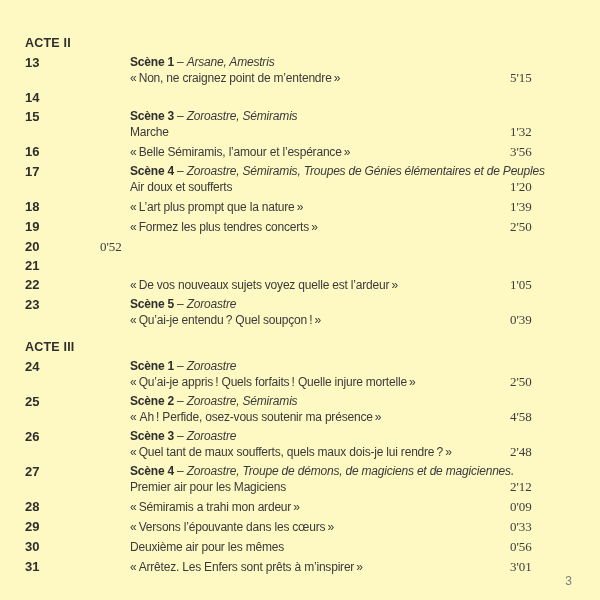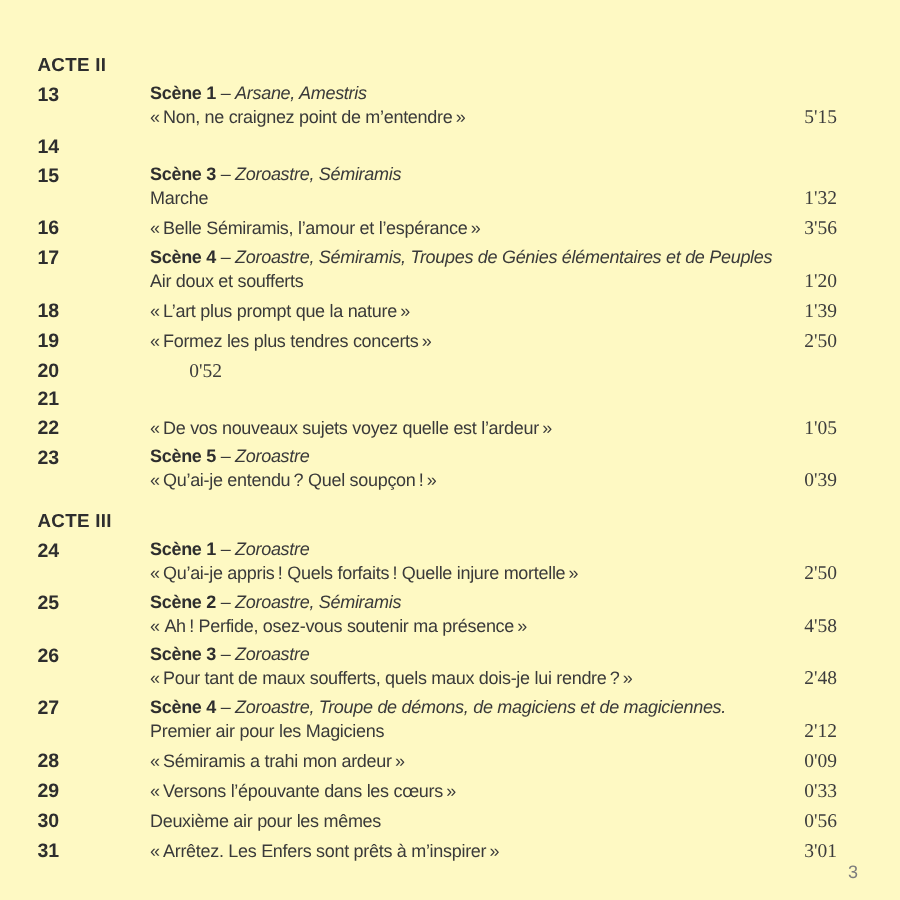--- a/index.html
+++ b/index.html
@@ -41,27 +41,26 @@
   }
   .track-lines { flex: 1 1 auto; min-width: 0; }
   .line {
     display: flex;
     align-items: baseline;
     line-height: 15px;
     font-size: 12px;
     letter-spacing: -0.2px;
     white-space: nowrap;
   }
-  .line-text { flex: 1 1 auto; padding-right: 6px; overflow: visible; }
+  .line-text { flex: 1 1 auto; padding-right: 6px; overflow: visible; margin-left: 30px; }
   .scene-label { font-weight: 700; color: #2e2e2e; }
   .scene-dash { color: #3a3a3a; }
   .scene-cast { font-style: italic; color: #3a3a3a; }
   .duration {
     flex: 0 0 48px;
-    text-align: right;
     font-family: "Liberation Serif", serif;
     font-size: 13px;
     letter-spacing: 0;
     color: #3c3c3c;
   }
   .pagenum {
     position: absolute;
     right: 28px;
     bottom: 12px;
     font-size: 12px;
@@ -200,21 +199,21 @@
             </div>
           </div>
         </div>
         <div class="track">
           <div class="track-no">26</div>
           <div class="track-lines">
             <div class="line">
               <span class="line-text"><span class="scene-label">Scène 3</span><span class="scene-dash"> – </span><span class="scene-cast">Zoroastre</span></span>
             </div>
             <div class="line">
-              <span class="line-text">« Pour tant de maux soufferts, quels maux dois-je lui rendre ? »</span>
+              <span class="line-text">« Quel tant de maux soufferts, quels maux dois-je lui rendre ? »</span>
               <span class="duration">2'48</span>
             </div>
           </div>
         </div>
         <div class="track">
           <div class="track-no">27</div>
           <div class="track-lines">
             <div class="line">
               <span class="line-text"><span class="scene-label">Scène 4</span><span class="scene-dash"> – </span><span class="scene-cast">Zoroastre, Troupe de démons, de magiciens et de magiciennes.</span></span>
             </div>

